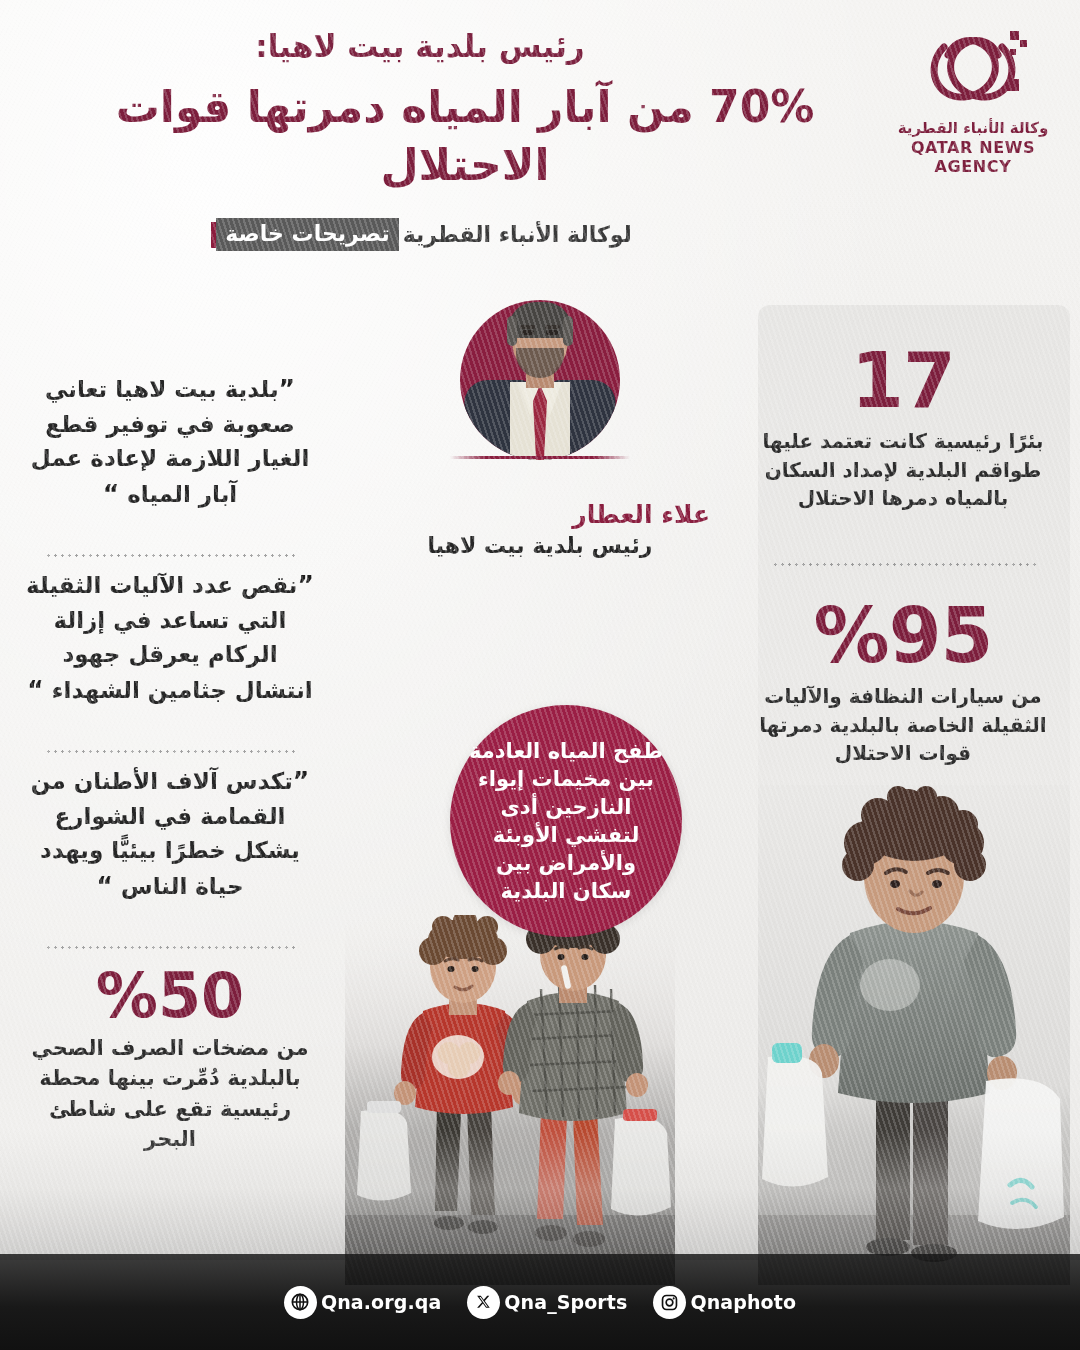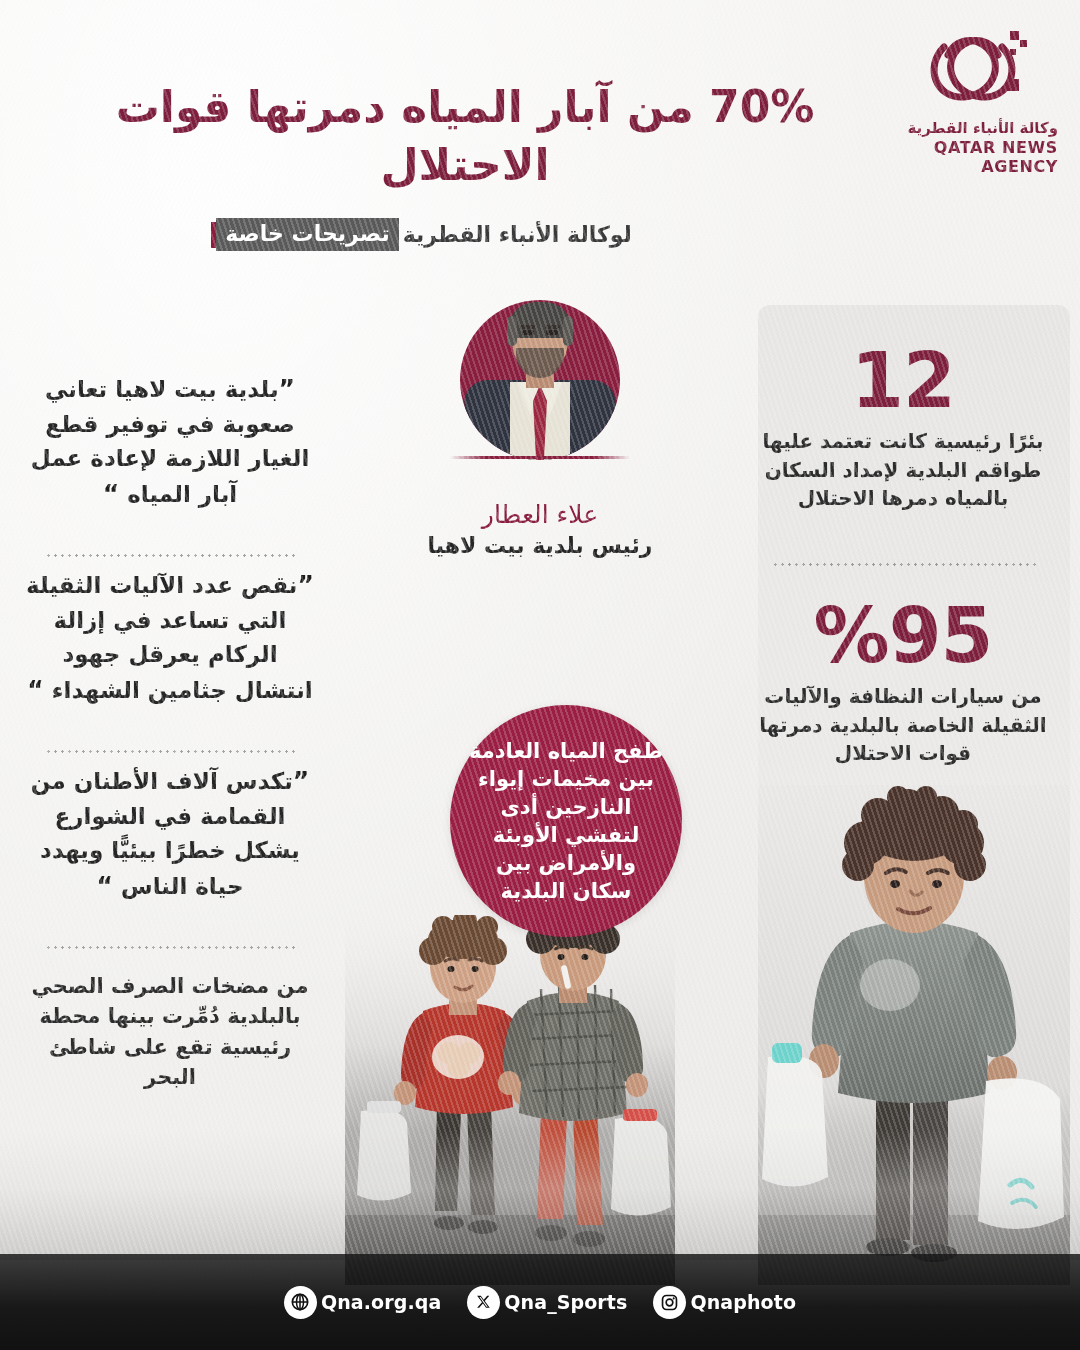--- a/index.html
+++ b/index.html
@@ -39,21 +39,21 @@
     position:absolute;top:218px;left:0;width:840px;
     display:flex;justify-content:center;align-items:center;gap:0px;
   }
   .badge-bar{width:5px;height:26px;background:#8c1d3e;margin-left:7px;}
   .badge-plain{font-size:22px;font-weight:700;color:#3a3a3a;padding:0 4px;}
   .badge-dark{
     font-size:22px;font-weight:700;color:#ffffff;background:#5a5a5a;
     padding:3px 9px 5px;display:inline-block;
   }
   
-  .logo{position:absolute;top:25px;right:22px;width:170px;height:150px;text-align:right;margin-left:16px;}
+  .logo{position:absolute;top:25px;right:22px;width:170px;height:150px;text-align:center;margin-left:16px;}
   .logo svg{display:block;margin:0 auto;}
   .logo-ar{font-size:15px;font-weight:700;color:#7d1f3d;margin-top:2px;letter-spacing:.3px;}
   .logo-en{font-size:16px;font-weight:700;color:#7d1f3d;letter-spacing:.6px;margin-top:1px;}
 
   
   .right-panel{
     position:absolute;top:305px;right:10px;width:312px;height:700px;
     background:linear-gradient(180deg,rgba(226,225,223,.72) 0%,rgba(230,229,227,.55) 55%,rgba(233,232,230,.15) 100%);
     border-radius:12px 12px 0 0;
   }
@@ -116,21 +116,21 @@
   .p-browL{position:absolute;left:60px;top:25px;width:15px;height:4px;background:#36312d;border-radius:2px;}
   .p-browR{position:absolute;left:85px;top:25px;width:15px;height:4px;background:#36312d;border-radius:2px;}
   .p-neck{position:absolute;left:66px;top:68px;width:28px;height:20px;background:#b98b71;}
   .p-shirt{position:absolute;left:50px;top:82px;width:60px;height:78px;background:#e6e2d5;}
   .p-tie{position:absolute;left:73px;top:88px;width:14px;height:72px;background:#9b2840;clip-path:polygon(40% 0,60% 0,100% 18%,78% 100%,22% 100%,0 18%);}
   .p-suitL{position:absolute;left:6px;top:80px;width:66px;height:80px;background:#2f3440;border-radius:26px 6px 0 0;transform:skewX(6deg);}
   .p-suitR{position:absolute;left:88px;top:80px;width:66px;height:80px;background:#2f3440;border-radius:6px 26px 0 0;transform:skewX(-6deg);}
   .p-collarL{position:absolute;left:58px;top:82px;width:22px;height:34px;background:#eeebe0;clip-path:polygon(0 0,100% 0,55% 100%);}
   .p-collarR{position:absolute;left:80px;top:82px;width:22px;height:34px;background:#eeebe0;clip-path:polygon(0 0,100% 0,45% 100%);}
 
-  .p-name{position:absolute;top:500px;left:370px;width:340px;text-align:center;font-size:25px;font-weight:400;color:#8a1e3f;}
+  .p-name{position:absolute;top:500px;left:370px;width:340px;text-align:right;font-size:25px;font-weight:700;color:#8a1e3f;}
   .p-role{position:absolute;top:533px;left:370px;width:340px;text-align:center;font-size:22px;font-weight:700;color:#262626;}
 
   .cq{position:absolute;top:578px;left:365px;width:350px;text-align:center;}
   .cq .txt{font-size:22px;font-weight:700;color:#262626;line-height:1.48;padding:0 12px;}
 
   .circle-stat{
     position:absolute;top:705px;left:450px;width:232px;height:232px;border-radius:50%;
     background:#9b1f45;display:flex;align-items:center;justify-content:flex-end;
     box-shadow:0 2px 10px rgba(0,0,0,.10);
   }
@@ -163,20 +163,21 @@
     position:absolute;left:0;top:1130px;width:1080px;height:130px;pointer-events:none;
     background:linear-gradient(180deg,rgba(232,231,229,0) 0%,rgba(215,214,212,.35) 45%,rgba(120,120,120,.30) 100%);
   }
 </style>
 </head>
 <body>
 
 <div id="stage">
 
   <div class="header">
+    <div class="kicker">رئيس بلدية بيت لاهيا:</div>
     <div class="headline">70% من آبار المياه دمرتها قوات الاحتلال</div>
 
     <div class="badge-row">
       <span class="badge-plain">لوكالة الأنباء القطرية</span>
       <span class="badge-dark">تصريحات خاصة</span>
       <span class="badge-bar"></span>
     </div>
 
     <div class="logo">
       <svg width="118" height="92" viewBox="0 0 118 92">
@@ -189,21 +190,21 @@
         <rect x="96" y="24" width="6" height="6" fill="#7d1f3d"></rect>
         <rect x="93" y="54" width="12" height="12" fill="#7d1f3d"></rect>
       </svg>
       <div class="logo-ar">وكالة الأنباء القطرية</div>
       <div class="logo-en">QATAR NEWS AGENCY</div>
     </div>
   </div>
 
   <div class="right-panel">
     <div class="stat" id="stat14">
-      <span class="num">12</span>
+      <span class="num">17</span>
       <div class="desc">بئرًا رئيسية كانت تعتمد عليها طواقم البلدية لإمداد السكان بالمياه دمرها الاحتلال</div>
     </div>
     <div class="panel-dots"></div>
     <div class="stat" id="stat95">
       <span class="num">%95</span>
       <div class="desc">من سيارات النظافة والآليات الثقيلة الخاصة بالبلدية دمرتها قوات الاحتلال</div>
     </div>
   </div>
 
   <div class="photo-r">
@@ -284,20 +285,21 @@
     <div class="txt"><span class="qm">”</span><span>نقص عدد الآليات الثقيلة التي تساعد في إزالة الركام يعرقل جهود انتشال جثامين الشهداء</span> <span class="qm">“</span></div>
     <div class="dots-h"></div>
   </div>
 
   <div class="lq" id="lq3">
     <div class="txt"><span class="qm">”</span><span>تكدس آلاف الأطنان من القمامة في الشوارع يشكل خطرًا بيئيًّا ويهدد حياة الناس</span> <span class="qm">“</span></div>
     <div class="dots-h"></div>
   </div>
 
   <div class="lstat">
+    <span class="num">%50</span>
     <div class="desc">من مضخات الصرف الصحي بالبلدية دُمِّرت بينها محطة رئيسية تقع على شاطئ البحر</div>
   </div>
 
   <div class="portrait-wrap">
     <div class="portrait-circle">
       <div class="p-suitL"></div>
       <div class="p-suitR"></div>
       <div class="p-shirt"></div>
       <div class="p-collarL"></div>
       <div class="p-collarR"></div>

